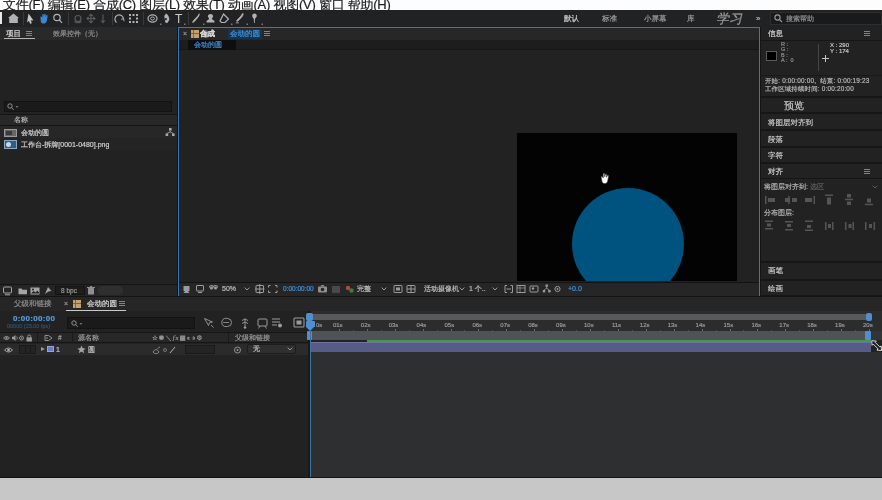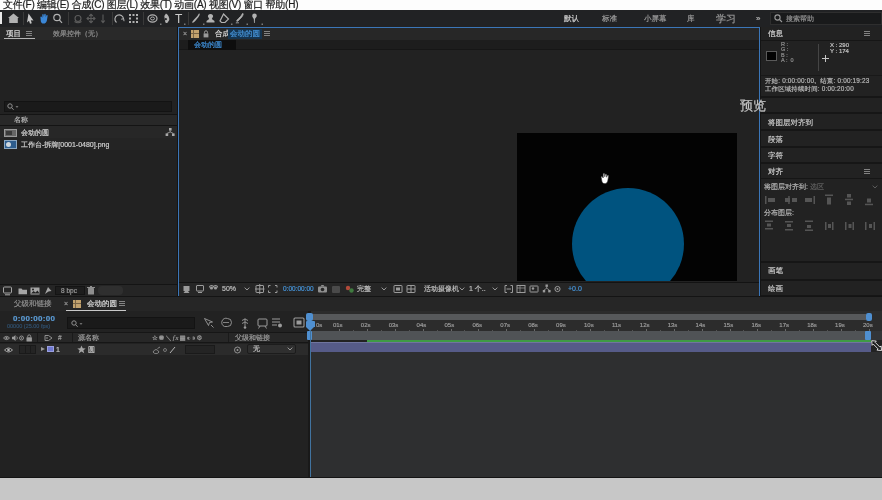--- a/index.html
+++ b/index.html
@@ -6,21 +6,21 @@
 #app{position:relative;width:882px;height:500px;background:#222222;overflow:hidden;
  font-family:"Liberation Sans",sans-serif;-webkit-font-smoothing:antialiased;}
 .a{position:absolute;}
 .tx{position:absolute;white-space:nowrap;-webkit-text-stroke:0.2px currentColor;}
 </style>
 </head>
 <body>
 <div id="app">
 
 <div class="a" style="left:0;top:0;width:882px;height:10px;background:#fdfdfd;"></div>
-<div class="tx" style="left:3px;top:0px;height:10px;line-height:10px;font-size:10px;color:#1c1c1c;letter-spacing:-0.25px;">文件(F)&nbsp;编辑(E)&nbsp;合成(C)&nbsp;图层(L)&nbsp;效果(T)&nbsp;动画(A)&nbsp;视图(V)&nbsp;窗口&nbsp;帮助(H)</div>
+<div class="tx" style="left:3px;top:0px;height:10px;line-height:10px;font-size:13px;color:#1c1c1c;letter-spacing:-0.25px;">文件(F)&nbsp;编辑(E)&nbsp;合成(C)&nbsp;图层(L)&nbsp;效果(T)&nbsp;动画(A)&nbsp;视图(V)&nbsp;窗口&nbsp;帮助(H)</div>
 
 <div class="a" id="toolbar" style="left:0;top:10px;width:882px;height:17px;background:#212224;border-bottom:1px solid #141414;"></div>
 <div class="a" style="left:0;top:12px;width:2px;height:12px;background:#e8e8e8;"></div>
 <svg class="a" style="left:0;top:10px;" width="882" height="17" viewBox="0 0 882 17">
  <g stroke="none" fill="#b9b9b9">
 
   <g fill="#3a3a3a">
           <rect x="23" y="2" width="1" height="13"></rect>
           <rect x="68" y="2" width="1" height="13"></rect>
           <rect x="112" y="2" width="1" height="13"></rect>
@@ -89,21 +89,21 @@
           <rect x="246.5" y="13.5" width="1.5" height="1.5"></rect>
           <rect x="261.5" y="13.5" width="1.5" height="1.5"></rect>
         </g>
  </g>
 </svg>
 
 <div class="tx" style="left:564px;top:10px;height:17px;line-height:17px;font-size:7.5px;color:#cfcfcf;">默认</div>
 <div class="tx" style="left:602px;top:10px;height:17px;line-height:17px;font-size:7.5px;color:#9a9a9a;">标准</div>
 <div class="tx" style="left:644px;top:10px;height:17px;line-height:17px;font-size:7.5px;color:#9a9a9a;">小屏幕</div>
 <div class="tx" style="left:687px;top:10px;height:17px;line-height:17px;font-size:7.5px;color:#9a9a9a;">库</div>
-<div class="tx" style="left:716px;top:10px;height:17px;line-height:17px;font-size:10px;color:#9a9a9a;">学习</div>
+<div class="tx" style="left:716px;top:10px;height:17px;line-height:17px;font-size:13px;color:#9a9a9a;font-style:italic;">学习</div>
 <div class="tx" style="left:756px;top:10px;height:17px;line-height:17px;font-size:8px;color:#b0b0b0;">»</div>
 <div class="a" style="left:770px;top:12px;width:112px;height:13px;background:#191a1b;border:1px solid #2e2e2e;box-sizing:border-box;"></div>
 <svg class="a" style="left:774px;top:14px;" width="9" height="9" viewBox="0 0 9 9">
       <circle cx="3.5" cy="3.5" r="2.6" fill="none" stroke="#9a9a9a" stroke-width="1.1"></circle>
       <line x1="5.5" y1="5.5" x2="8" y2="8" stroke="#9a9a9a" stroke-width="1.1"></line>
     </svg>
 <div class="tx" style="left:786px;top:12px;height:13px;line-height:13px;font-size:7px;color:#8f8f8f;">搜索帮助</div>
 
 <div class="a" id="proj" style="left:0;top:27px;width:177px;height:270px;background:#222;"></div>
 <div class="a" style="left:177px;top:27px;width:1px;height:270px;background:#141414;"></div>
@@ -172,21 +172,21 @@
 
 <div class="a" style="left:179px;top:28px;width:580px;height:12px;background:#272727;"></div>
 <div class="tx" style="left:183px;top:28px;height:12px;line-height:12px;font-size:7px;color:#9a9a9a;">×</div>
 <div class="a" style="left:191px;top:30px;width:8px;height:8px;background:#c2a26e;"></div>
 <div class="a" style="left:193px;top:30px;width:1px;height:8px;background:#7a6545;"></div>
 <div class="a" style="left:191px;top:33px;width:8px;height:1px;background:#7a6545;"></div>
 <svg class="a" style="left:203px;top:30px;" width="6" height="8" viewBox="0 0 6 8">
       <rect x="0.6" y="3.4" width="4.8" height="4" fill="#9a9a9a"></rect>
       <path d="M1.5 3.4 V2.3 a1.5 1.5 0 0 1 3 0 V3.4" fill="none" stroke="#9a9a9a" stroke-width="1"></path>
     </svg>
-<div class="tx" style="left:215px;top:28px;height:12px;line-height:12px;font-size:7.5px;color:#d6d6d6;">合成</div>
+<div class="tx" style="left:200px;top:28px;height:12px;line-height:12px;font-size:7.5px;color:#d6d6d6;font-weight:bold;">合成</div>
 <div class="a" style="left:228px;top:29px;width:34px;height:10px;background:#15344f;"></div>
 <div class="tx" style="left:230px;top:28px;height:12px;line-height:12px;font-size:7.5px;color:#4593d8;">会动的圆</div>
 <svg class="a" style="left:264px;top:31px;width:6px;height:6px;" viewBox="0 0 6 6">
       <path d="M0 0.5 h6 M0 2.5 h6 M0 4.5 h6" stroke="#8d8d8d" stroke-width="0.9"></path>
     </svg>
 
 <div class="a" style="left:179px;top:40px;width:580px;height:10px;background:#1d1d1d;border-bottom:1px solid #161616;box-sizing:border-box;"></div>
 <div class="a" style="left:188px;top:40px;width:48px;height:10px;background:#0e0e0e;"></div>
 <div class="tx" style="left:194px;top:40px;height:10px;line-height:10px;font-size:7px;color:#3f8fd8;">会动的圆</div>
 
@@ -288,21 +288,21 @@
 <div class="tx" style="left:781px;top:41.5px;font-size:5.5px;line-height:5.6px;color:#8f8f8f;">R :<br>G :<br>B :<br>A :&nbsp; 0</div>
 <div class="a" style="left:818px;top:44px;width:1px;height:27px;background:#454545;"></div>
 <div class="tx" style="left:830px;top:42px;font-size:6px;line-height:6.2px;color:#c0c0c0;">X : 290<br>Y : 174</div>
 <svg class="a" style="left:822px;top:55px;" width="7" height="7" viewBox="0 0 7 7">
       <path d="M3.5 0 V7 M0 3.5 H7" stroke="#c5c5c5" stroke-width="1"></path>
     </svg>
 <div class="a" style="left:761px;top:75px;width:121px;height:1px;background:#191919;"></div>
 <div class="tx" style="left:765px;top:77px;font-size:6.4px;line-height:8.2px;color:#b5b5b5;letter-spacing:0.2px;">开始: 0:00:00:00,&nbsp; 结束: 0:00:19:23<br>工作区域持续时间: 0:00:20:00</div>
 
 <div class="a" style="left:761px;top:96px;width:121px;height:2px;background:#161616;"></div>
-<div class="tx" style="left:740px;top:100px;height:12px;line-height:12px;font-size:13px;color:#c5c5c5;">预览</div>
+<div class="tx" style="left:784px;top:100px;height:12px;line-height:12px;font-size:10px;color:#c5c5c5;">预览</div>
 <div class="a" style="left:761px;top:112px;width:121px;height:2px;background:#161616;"></div>
 <div class="tx" style="left:768px;top:117px;height:12px;line-height:12px;font-size:7.5px;color:#c5c5c5;">将图层对齐到</div>
 <div class="a" style="left:761px;top:129px;width:121px;height:2px;background:#161616;"></div>
 <div class="tx" style="left:768px;top:134px;height:12px;line-height:12px;font-size:7.5px;color:#c5c5c5;">段落</div>
 <div class="a" style="left:761px;top:146px;width:121px;height:2px;background:#161616;"></div>
 <div class="tx" style="left:768px;top:150px;height:12px;line-height:12px;font-size:7.5px;color:#c5c5c5;">字符</div>
 <div class="a" style="left:761px;top:162px;width:121px;height:2px;background:#161616;"></div>
 
 <div class="tx" style="left:768px;top:166px;height:12px;line-height:12px;font-size:7.5px;color:#cfcfcf;">对齐</div>
 <svg class="a" style="left:864px;top:169px;width:6px;height:6px;" viewBox="0 0 6 6">

